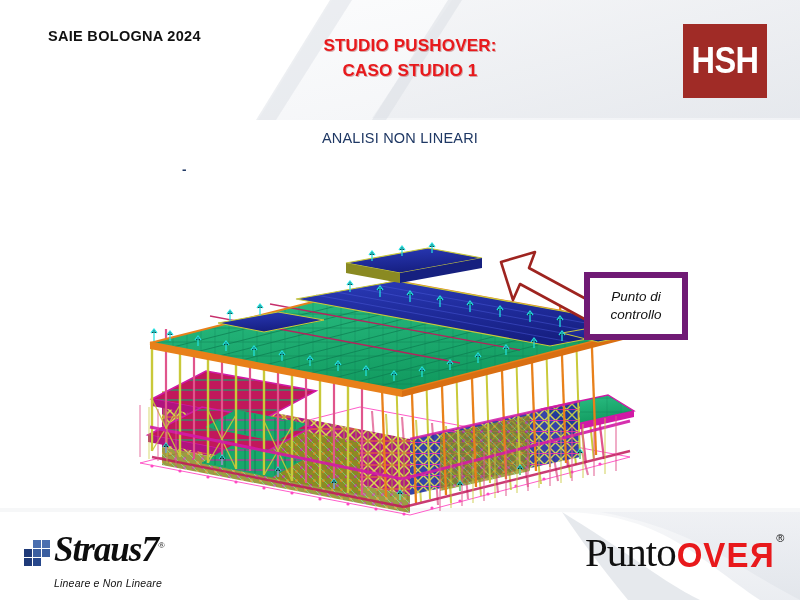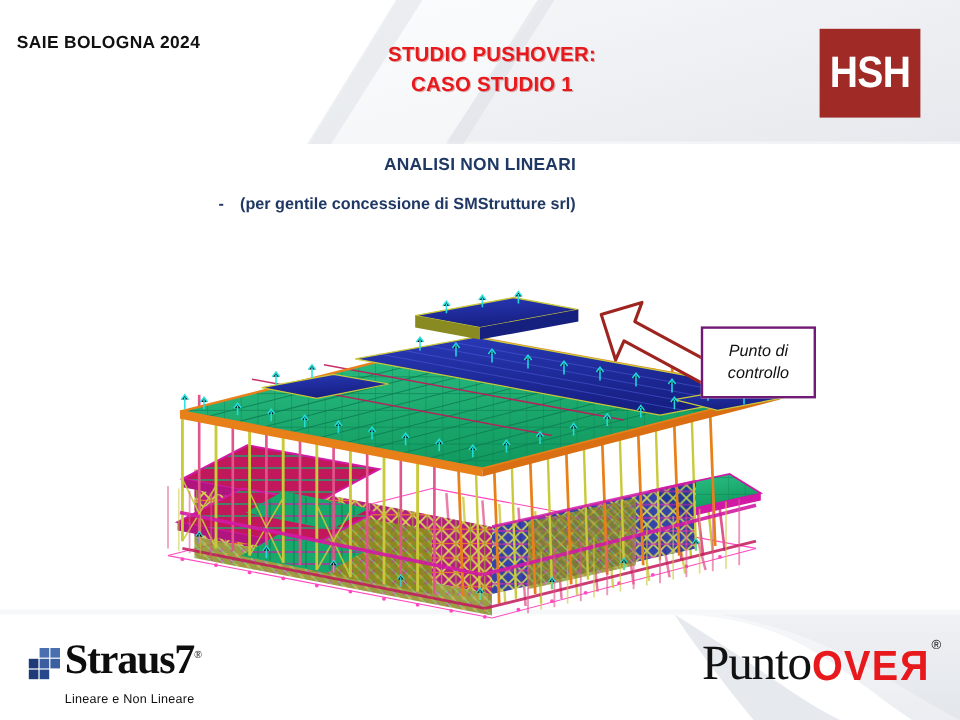--- a/index.html
+++ b/index.html
@@ -8,21 +8,21 @@
     background:#ffffff;
     font-family:"Liberation Sans", sans-serif;
   }
   .slide{position:absolute;inset:0;overflow:hidden;}
 
   
   .bg-layer{position:absolute;inset:0;z-index:0;pointer-events:none;}
 
   
   .saie-text{
-    position:absolute;left:14px;top:28px;z-index:5;
+    position:absolute;left:48px;top:28px;z-index:5;
     font-size:14.5px;font-weight:bold;color:#111111;letter-spacing:.3px;
     white-space:nowrap;
   }
   .main-title{
     position:absolute;left:270px;top:34px;width:280px;z-index:5;
     text-align:center;color:#e8191c;font-weight:bold;font-size:17px;
     line-height:1.45;letter-spacing:.2px;
     text-shadow:1px 1px 0 rgba(160,30,30,.35);
   }
   .main-title .l2{display:block;}
@@ -37,47 +37,47 @@
   }
   .logo-hsh .hsh-txt{
     color:#ffffff;font-weight:bold;font-size:31px;letter-spacing:-0.5px;
     font-family:"Liberation Sans", sans-serif;
     transform:scaleX(1.05) scaleY(1.18);
   }
 
   
   .subtitle{
     position:absolute;left:0;top:130px;width:800px;z-index:5;
-    text-align:center;color:#1f3864;font-weight:bold;font-size:14.5px;
+    text-align:center;color:#1f3864;font-weight:normal;font-size:14.5px;
     letter-spacing:.2px;
   }
   .bullet-block{
     position:absolute;left:182px;top:160px;z-index:5;
     color:#1f3864;font-weight:bold;font-size:13.5px;line-height:1.55;
   }
   .bullet-row{display:flex;gap:12px;align-items:flex-start;}
   .bullet-dash{width:8px;flex:0 0 8px;color:#1f3864;}
   .bullet-lines .bl2{display:block;margin-left:-2px;}
 
   
   .model-wrap{
     position:absolute;left:110px;top:195px;width:600px;height:330px;z-index:3;
   }
   .model-wrap svg{display:block;width:100%;height:100%;}
 
   
   .callout-box{
     position:absolute;left:584px;top:272px;width:92px;height:56px;z-index:8;
-    background:#ffffff;border:2px solid #701a75;
+    background:#ffffff;border:6px solid #701a75;
     display:flex;flex-direction:column;align-items:center;justify-content:center;
     font-style:italic;font-size:13.5px;color:#111111;line-height:1.3;
     font-family:"Liberation Sans", sans-serif;
   }
   .callout-arrow{position:absolute;left:495px;top:248px;width:110px;height:80px;z-index:7;}
-  .logo-straus{position:absolute;left:22px;top:533px;z-index:6;display:flex;align-items:flex-start;gap:2px;}
+  .logo-straus{position:absolute;left:22px;top:533px;z-index:6;display:flex;align-items:flex-start;gap:2px;font-style:italic;}
   .straus-grid{width:30px;height:30px;margin-top:6px;}
   .straus-txtwrap{position:relative;}
   .straus-name{
     font-family:"Liberation Serif", serif;font-weight:bold;font-size:35px;color:#0d0d0d;
     line-height:.95;letter-spacing:-1px;
   }
   .straus-reg{font-size:9px;vertical-align:super;font-weight:normal;}
   .straus-tag{
     font-family:"Liberation Sans", sans-serif;font-size:10.5px;color:#111111;
     letter-spacing:.2px;margin-top:11px;
@@ -143,21 +143,20 @@
   <div class="logo-hsh">
     <span class="hsh-txt">HSH</span>
   </div>
 
   <div class="subtitle">ANALISI NON LINEARI</div>
 
   <div class="bullet-block">
     <div class="bullet-row">
       <span class="bullet-dash">-</span>
       <span class="bullet-lines">
-        <span class="bl2">(per gentile concessione di SMStrutture srl)</span>
       </span>
     </div>
   </div>
 
   <div class="model-wrap">
     <svg viewBox="0 0 600 330">
       <defs>
 
         <linearGradient id="gGreen" x1="0" y1="0" x2="0.4" y2="1">
           <stop offset="0%" stop-color="#2fc489"></stop>

